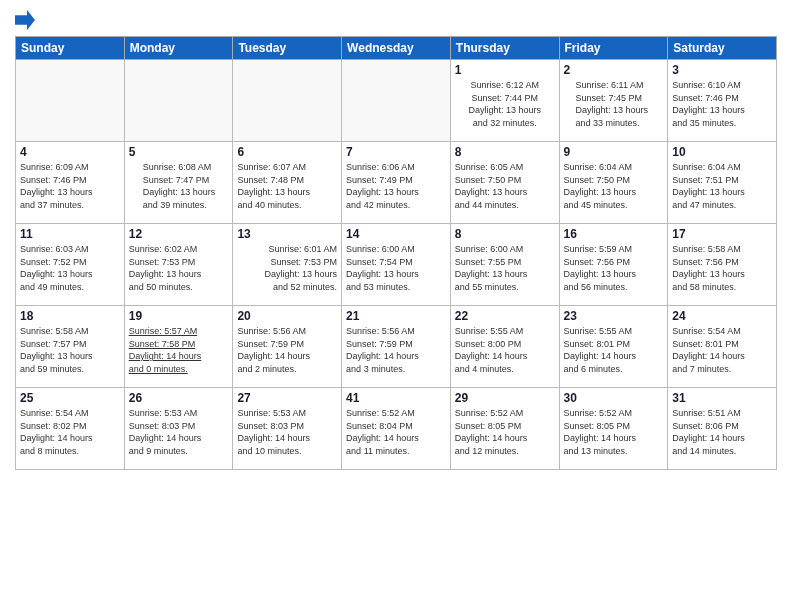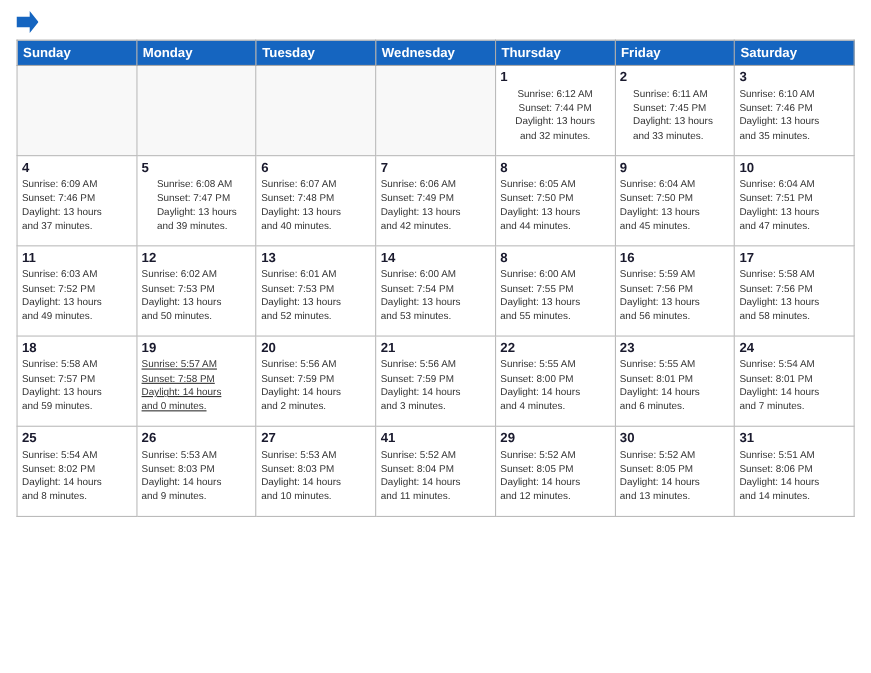--- a/index.html
+++ b/index.html
@@ -218,21 +218,21 @@
           </td>
           <td>
             <div class="day-num">12</div>
             <div class="day-info" style="white-space: pre-line;">Sunrise: 6:02 AM
 Sunset: 7:53 PM
 Daylight: 13 hours
 and 50 minutes.</div>
           </td>
           <td>
             <div class="day-num">13</div>
-            <div class="day-info" style="white-space: pre-line;">Sunrise: 6:01 AM
+            <div class="day-info" style="white-space: pre-line; text-align: right;">Sunrise: 6:01 AM
 Sunset: 7:53 PM
 Daylight: 13 hours
 and 52 minutes.</div>
           </td>
           <td>
             <div class="day-num">14</div>
             <div class="day-info" style="white-space: pre-line;">Sunrise: 6:00 AM
 Sunset: 7:54 PM
 Daylight: 13 hours
 and 53 minutes.</div>

